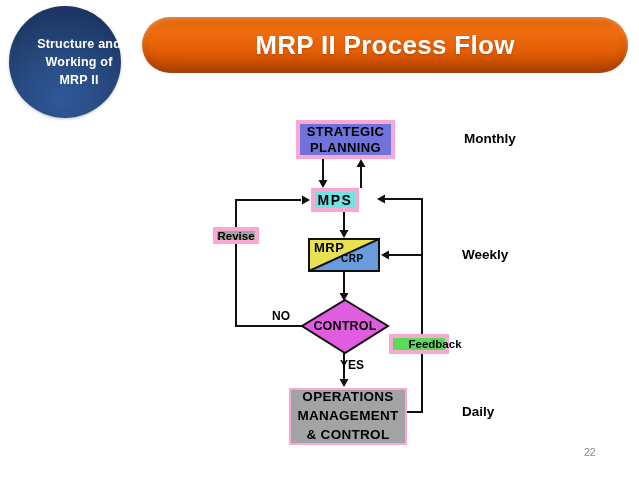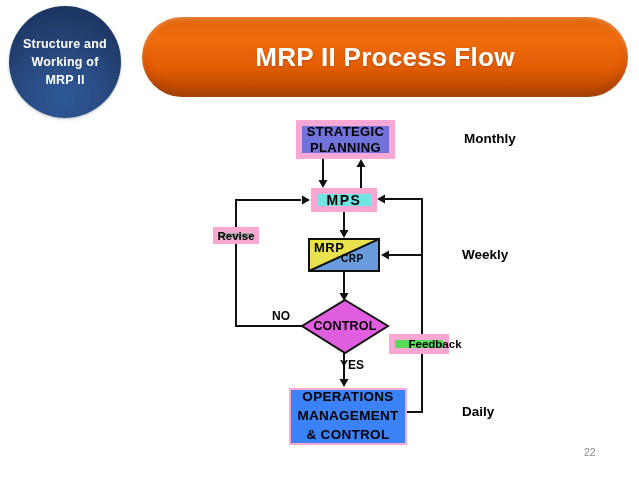--- a/index.html
+++ b/index.html
@@ -4,48 +4,48 @@
 <style>
   html,body{margin:0;padding:0;background:#ffffff;}
   .slide{
     position:relative;width:639px;height:480px;background:#ffffff;overflow:hidden;
     font-family:"Liberation Sans",sans-serif;
   }
   
   .badge{
     position:absolute;left:9px;top:6px;width:112px;height:112px;border-radius:50%;
     background:radial-gradient(circle at 48% 82%, #30599a 0%, #27497e 42%, #1d3765 78%, #192f55 100%);
-    display:flex;align-items:center;justify-content:center;
+    display:flex;align-items:center;justify-content:flex-end;
     box-shadow:0 1px 3px rgba(0,0,0,0.25);
   }
   .badge-text{
     color:#ffffff;font-weight:bold;font-size:12.5px;line-height:1.45;
     text-align:center;white-space:pre-line;letter-spacing:0.2px;
   }
   
   .banner{
-    position:absolute;left:142px;top:17px;width:486px;height:80px;border-radius:40px;
+    position:absolute;left:142px;top:17px;width:486px;height:56px;border-radius:40px;
     background:linear-gradient(180deg,#e1660c 0%,#ef6c0e 28%,#e35d04 62%,#c24c01 88%,#b4470a 100%);
     box-shadow:inset 0 2px 4px rgba(255,255,255,0.25), inset 0 -5px 8px rgba(110,40,0,0.30);
     display:flex;align-items:center;justify-content:center;
   }
   .banner-title{
     color:#ffffff;font-weight:bold;font-size:26px;letter-spacing:0.3px;
     text-shadow:0 1px 2px rgba(120,45,0,0.4);
   }
   .diagram{position:absolute;left:0;top:0;width:639px;height:480px;}
   .diagram svg{position:absolute;left:0;top:0;}
   
   .box{
-    position:absolute;box-sizing:border-box;border:6px solid #f9a8d4;color:#000000;
+    position:absolute;box-sizing:border-box;border:4px solid #f9a8d4;color:#000000;
     display:flex;align-items:center;justify-content:center;text-align:center;
     font-weight:bold;white-space:pre-line;
   }
   .box.strategic{left:296px;top:120px;width:99px;height:39px;font-size:13px;letter-spacing:0.4px;line-height:1.2;}
-  .box.mps{left:311px;top:188px;width:66px;height:24px;font-size:14px;letter-spacing:1.5px;}
+  .box.mps{left:311px;top:188px;width:48px;height:24px;font-size:14px;letter-spacing:1.5px;}
   .box.revise{left:213px;top:227px;width:46px;height:17px;font-size:11.5px;}
   .box.feedback{left:389px;top:334px;width:60px;height:20px;font-size:11.5px;padding-left:32px;}
   .box.operations{left:289px;top:388px;width:118px;height:57px;border-width:2.5px;font-size:13.5px;line-height:1.4;letter-spacing:0.3px;}
   
   .shape-label{position:absolute;color:#000000;font-weight:bold;}
   .mrp-label{left:314px;top:240px;font-size:13px;letter-spacing:0.5px;}
   .crp-label{left:341px;top:253px;font-size:10px;letter-spacing:0.5px;}
   .capacity-label{left:301px;top:319px;width:88px;text-align:center;font-size:12.5px;letter-spacing:0.2px;}
   
   .cadence{position:absolute;font-weight:bold;font-size:13.5px;color:#000000;}
@@ -104,21 +104,21 @@
       <polygon points="379,239 379,271 309,271" stroke="#111" stroke-width="2" fill="#699cdd"></polygon>
 
       <polygon points="345,300 388,326 345,353 302,326" stroke="#111" stroke-width="2" fill="#e05de0"></polygon>
     </svg>
 
     <div class="box strategic" style="background-color: rgb(113, 115, 218);">STRATEGIC
 PLANNING</div>
     <div class="box mps" style="background-color: rgb(111, 228, 226);">MPS</div>
     <div class="box revise" style="background-color: #a3a3a3;">Revise</div>
     <div class="box feedback" style="background-color: rgb(88, 220, 88);">Feedback</div>
-    <div class="box operations" style="background-color: #3b82f6;">OPERATIONS
+    <div class="box operations" style="background-color: #a3a3a3;">OPERATIONS
 MANAGEMENT
 &amp; CONTROL</div>
 
     <div class="shape-label mrp-label">MRP</div>
     <div class="shape-label crp-label">CRP</div>
     <div class="shape-label capacity-label">CONTROL</div>
 
     <div class="decision no">NO</div>
     <div class="decision yes">YES</div>
 

